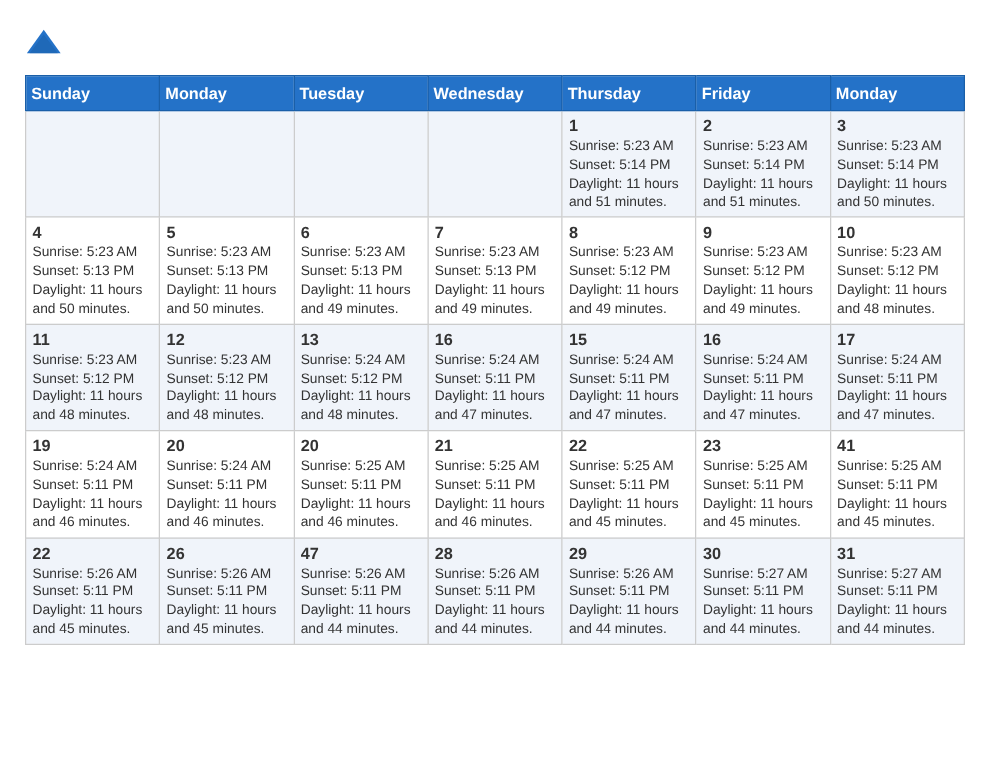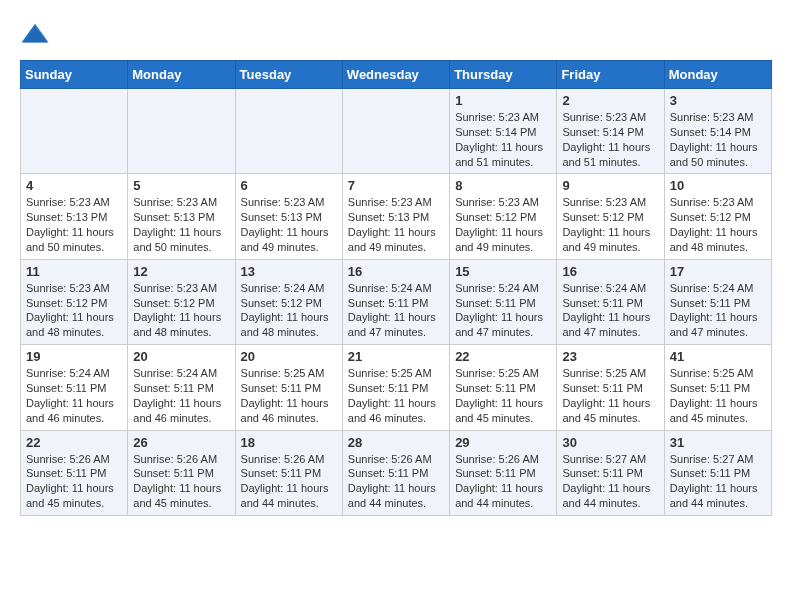--- a/index.html
+++ b/index.html
@@ -312,21 +312,21 @@
 and 45 minutes.</div>
         </td>
         <td>
           <span class="day-number">26</span>
           <div class="cell-text" style="white-space: pre-line;">Sunrise: 5:26 AM
 Sunset: 5:11 PM
 Daylight: 11 hours
 and 45 minutes.</div>
         </td>
         <td>
-          <span class="day-number">18</span>
+          <span class="day-number">47</span>
           <div class="cell-text" style="white-space: pre-line;">Sunrise: 5:26 AM
 Sunset: 5:11 PM
 Daylight: 11 hours
 and 44 minutes.</div>
         </td>
         <td>
           <span class="day-number">28</span>
           <div class="cell-text" style="white-space: pre-line;">Sunrise: 5:26 AM
 Sunset: 5:11 PM
 Daylight: 11 hours

